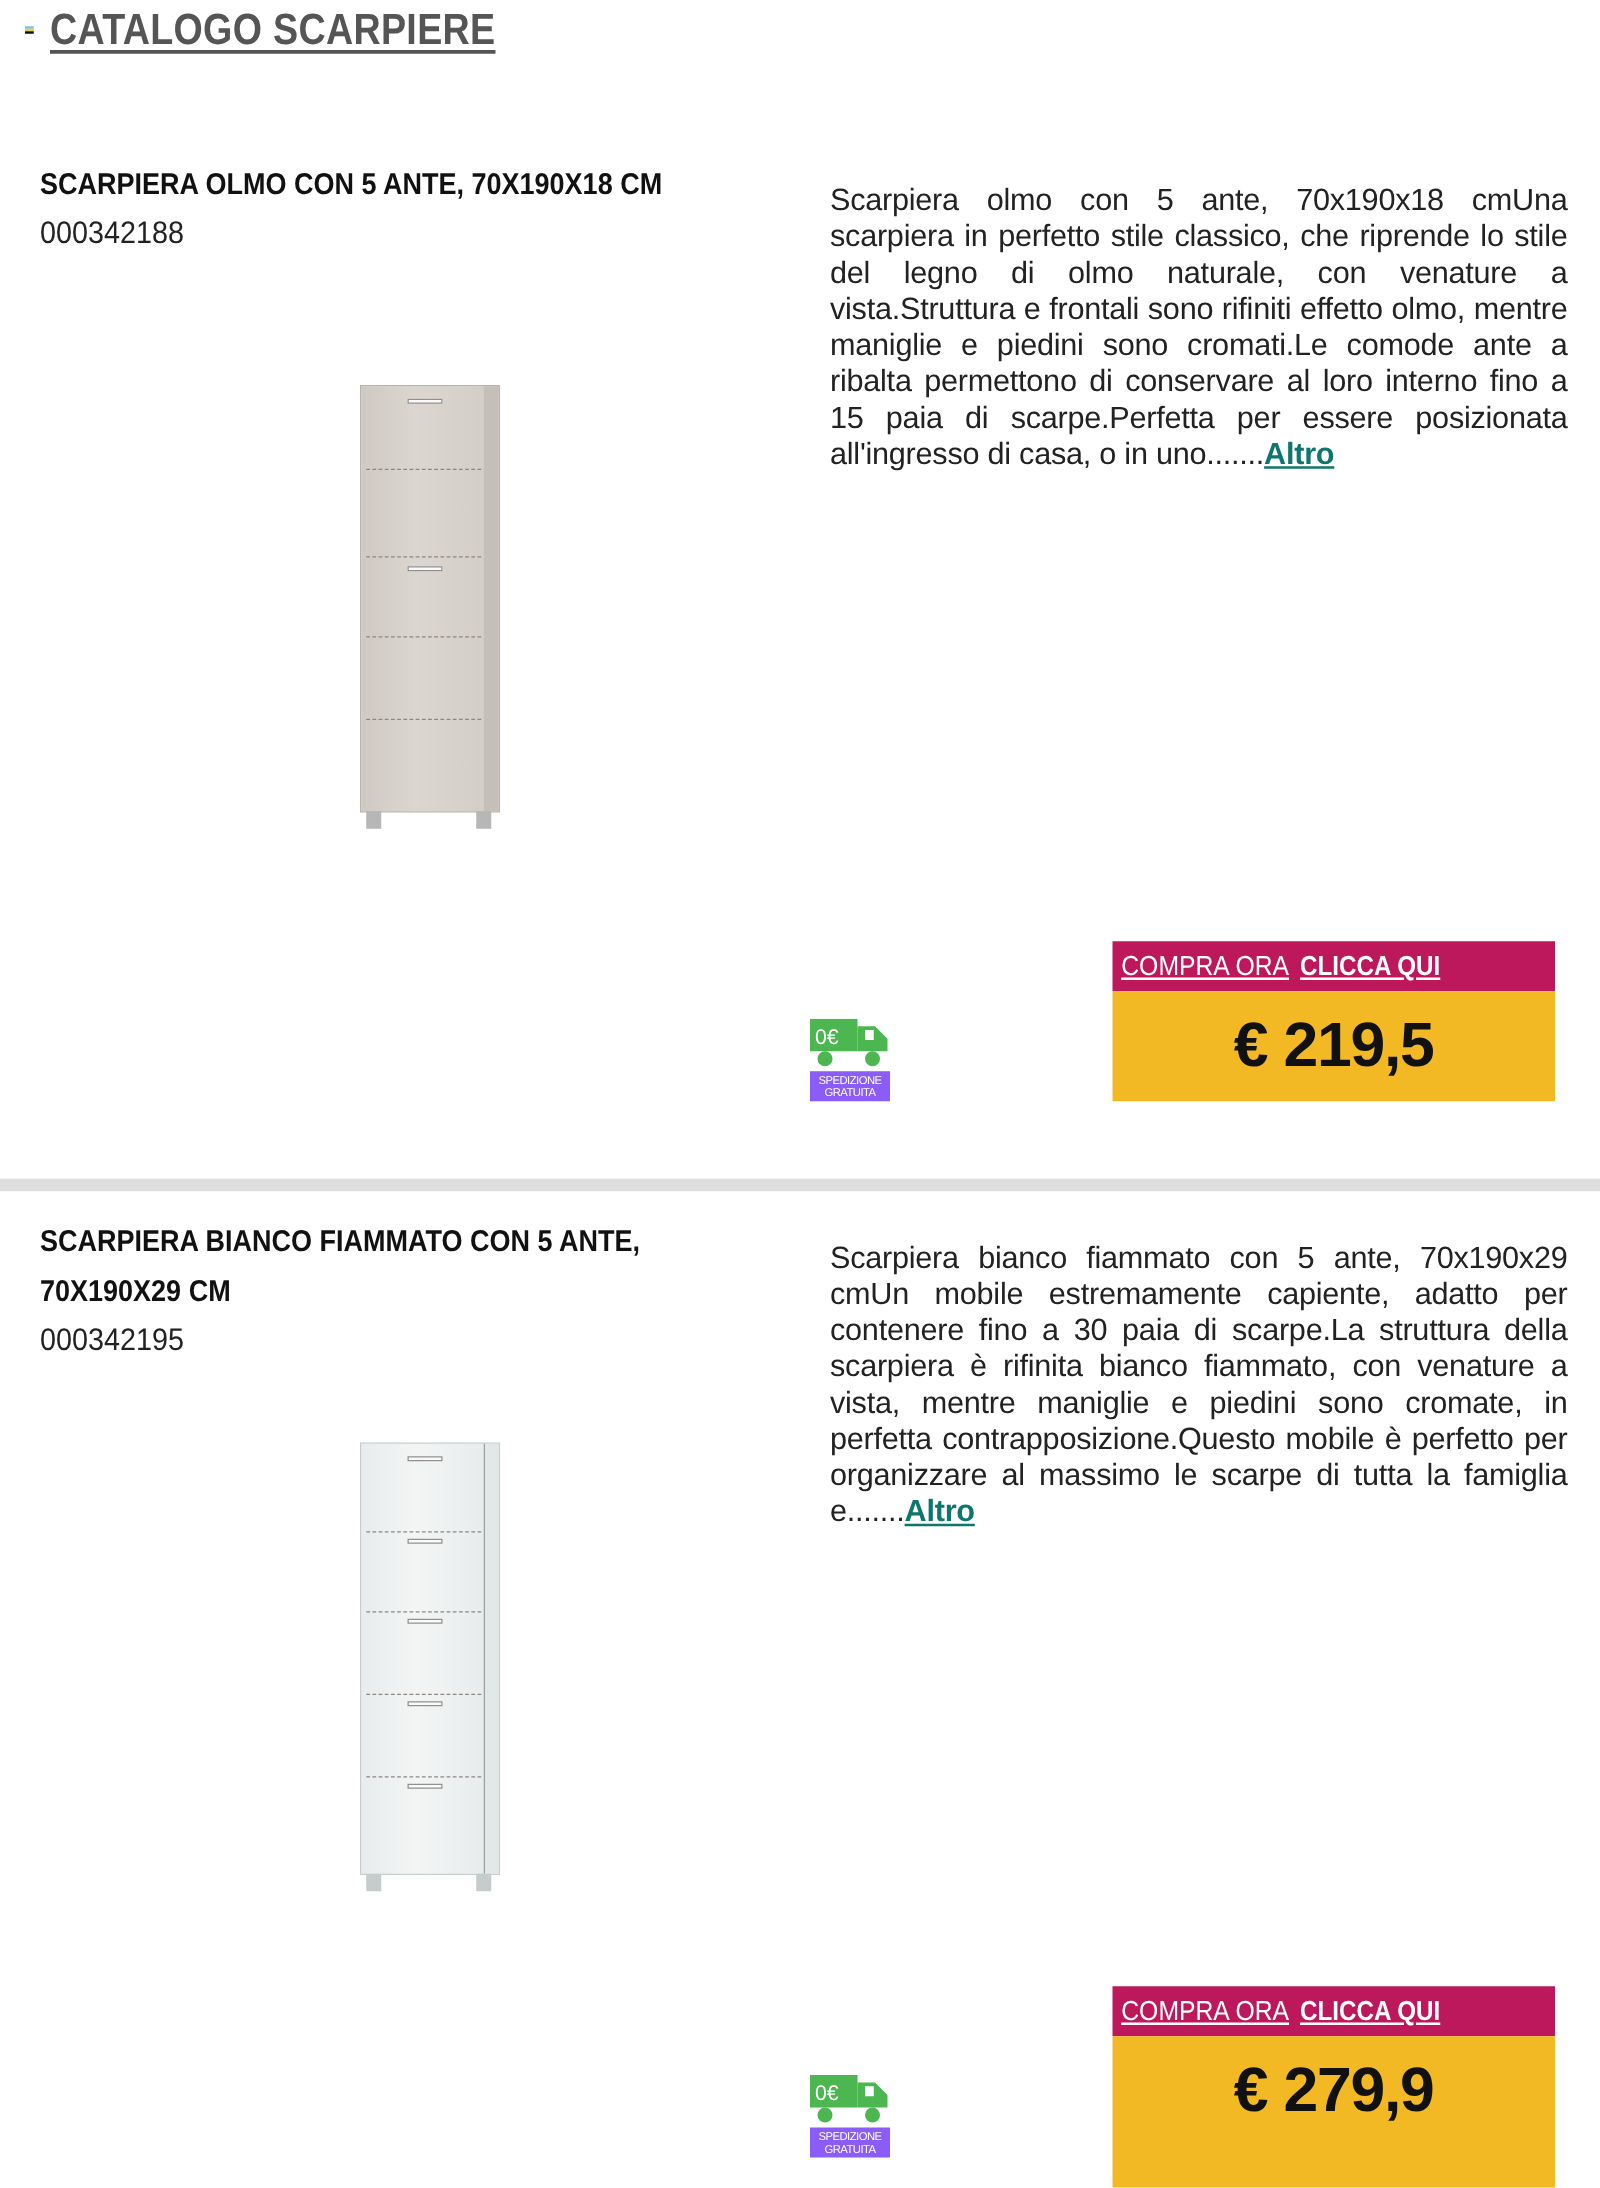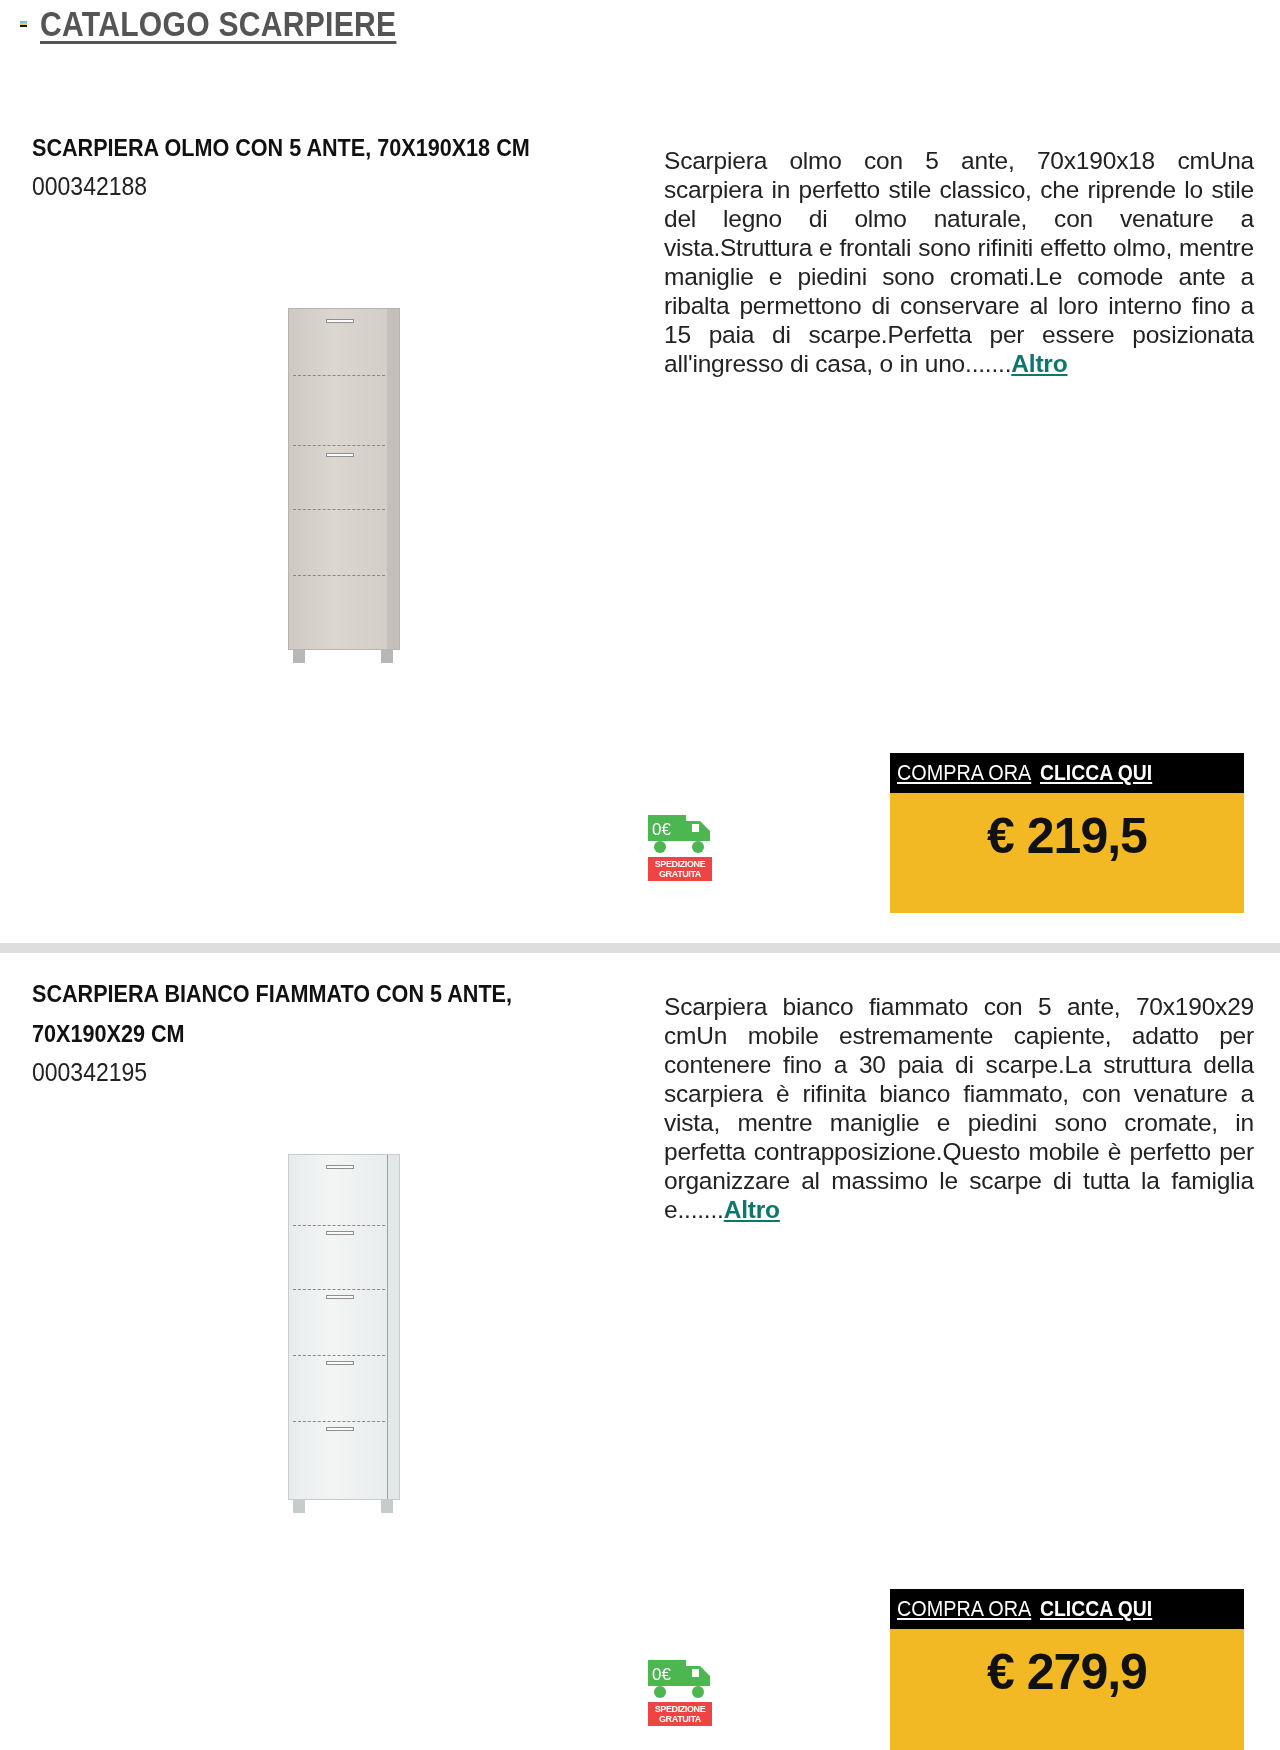--- a/index.html
+++ b/index.html
@@ -42,28 +42,28 @@
 
     .cabinet { position: absolute; border: 1px solid #b9b2ad; }
     .cabinet .door { position: absolute; left: 4px; right: 14px; border-bottom: 1px dashed #8d8681; }
     .cabinet .handle { position: absolute; width: 28px; height: 4px; background: #fafafa; border: 1px solid #8f8f8f; left: 50%; margin-left: -18px; }
     .cabinet .side { position: absolute; right: 0; top: 0; bottom: 0; width: 12px; }
     .cabinet .foot { position: absolute; bottom: -14px; width: 12px; height: 14px; background: #b7b7b7; }
 
     .shipping { position: absolute; left: 648px; width: 64px; height: 70px; }
     .shipping .truck { position: absolute; left: 0; top: 0; width: 64px; height: 40px; }
     .shipping .label {
-      position: absolute; left: 0; top: 42px; width: 64px; height: 24px; background: #ef4444;
-      color: #fff; font-size: 9px; font-weight: bold; text-align: center; line-height: 10px; padding-top: 2px;
+      position: absolute; left: 0; top: 42px; width: 64px; height: 24px; background: #8b5cf6;
+      color: #fff; font-size: 9px; font-weight: normal; text-align: center; line-height: 10px; padding-top: 2px;
       letter-spacing: -0.4px;
     }
 
     .buy-box { position: absolute; left: 890px; width: 354px; }
     .buy-head {
-      height: 40px; background: #000000; color: #fff; padding-left: 7px; line-height: 40px;
+      height: 40px; background: #be185d; color: #fff; padding-left: 7px; line-height: 40px;
       font-size: 22px; white-space: nowrap;
     }
     .buy-head .compra { text-decoration: underline; font-weight: normal; display: inline-block; transform: scaleX(0.9); transform-origin: left center; }
     .buy-head .clicca { text-decoration: underline; font-weight: bold; display: inline-block; transform: scaleX(0.88); transform-origin: left center; margin-left: -12px; }
     .buy-price {
       background: #f2b924; color: #111; text-align: center;
       font-size: 50px; font-weight: bold; padding-top: 14px;
       letter-spacing: -1px;
     }
 
@@ -116,21 +116,21 @@
       <div>SPEDIZIONE</div>
       <div>GRATUITA</div>
     </div>
   </div>
 
   <div class="buy-box" style="top:753px;">
     <div class="buy-head">
       <a class="compra">COMPRA ORA</a>
       <a class="clicca">CLICCA QUI</a>
     </div>
-    <div class="buy-price" style="height:120px;">€ 219,5</div>
+    <div class="buy-price" style="height:88px;">€ 219,5</div>
   </div>
 </div>
 
 <div class="divider"></div>
 
 <div class="product" style="top:0;">
   <div class="p-title" style="top:974px;">SCARPIERA BIANCO FIAMMATO CON 5 ANTE, 70X190X29 CM</div>
   <div class="p-code" style="top:1058px;">000342195</div>
 
   <div class="p-desc" style="top:992px;">

